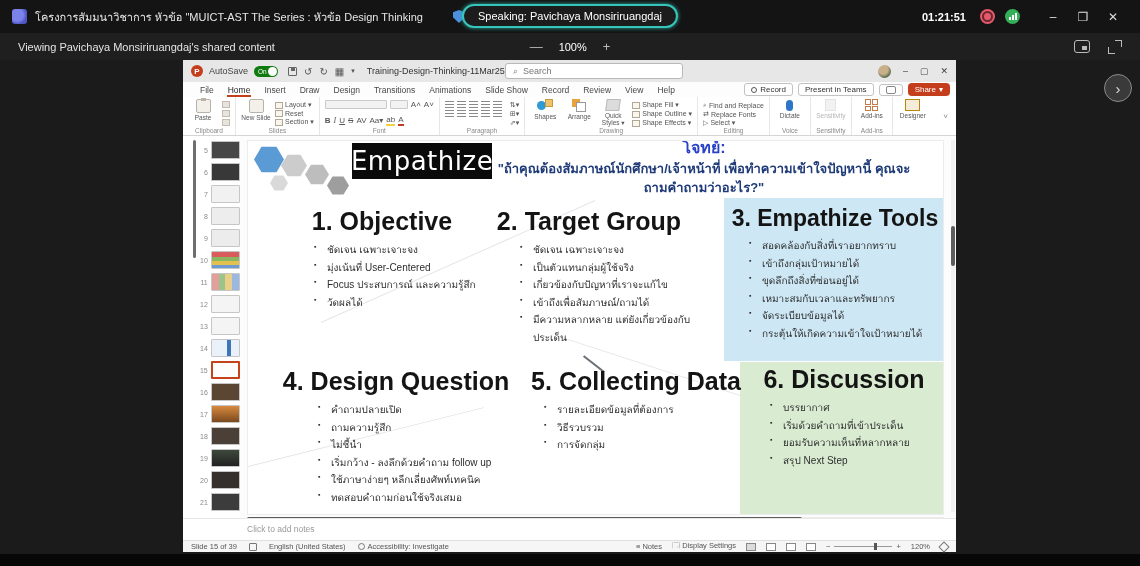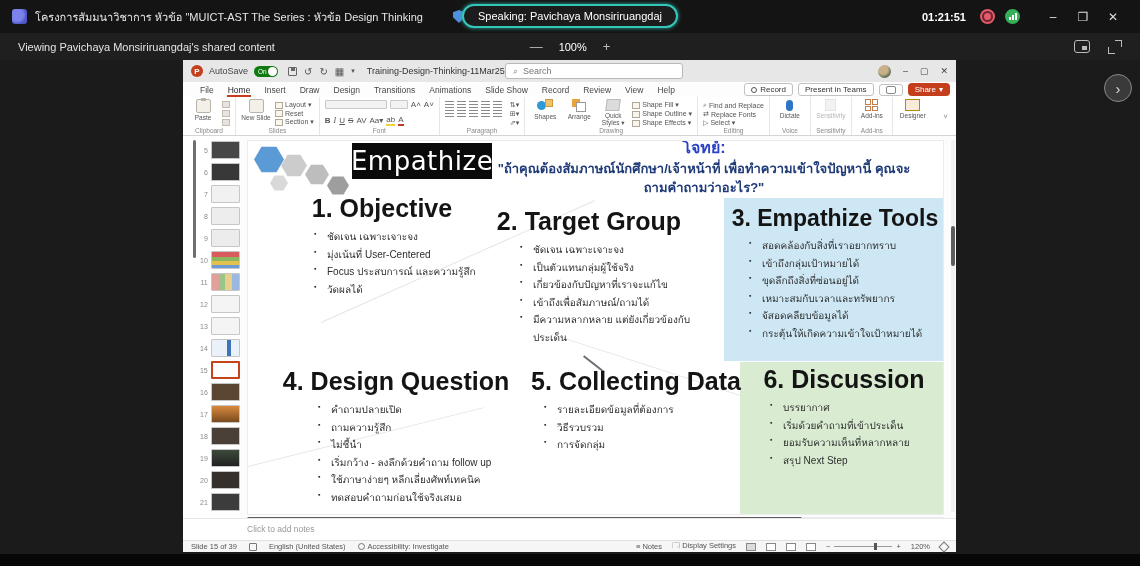--- a/index.html
+++ b/index.html
@@ -568,21 +568,21 @@
 
             <div class="empathize-box">
               <span>Empathize</span>
             </div>
 
             <div class="prompt">
               <div class="prompt-title">โจทย์:</div>
               <div class="prompt-quote">"ถ้าคุณต้องสัมภาษณ์นักศึกษา/เจ้าหน้าที่ เพื่อทำความเข้าใจปัญหานี้ คุณจะถามคำถามว่าอะไร?"</div>
             </div>
 
-            <div class="sec" style="left:28px;top:53px;width:212px;">
+            <div class="sec" style="left:28px;top:66px;width:212px;">
               <div class="sec-title">1. Objective</div>
               <ul class="sec-bullets" style="padding-left:38px;">
 
               <li>ชัดเจน เฉพาะเจาะจง</li>
                   <li>มุ่งเน้นที่ User-Centered</li>
                   <li>Focus ประสบการณ์ และความรู้สึก</li>
                   <li>วัดผลได้</li>
                 </ul>
             </div>
             <div class="sec" style="left:232px;top:66px;width:218px;">
@@ -597,21 +597,21 @@
                 </ul>
             </div>
             <div class="sec" style="left:479px;top:64px;width:216px;">
               <div class="sec-title" style="font-size:23px;">3. Empathize Tools</div>
               <ul class="sec-bullets" style="padding-left:22px;">
 
               <li>สอดคล้องกับสิ่งที่เราอยากทราบ</li>
                   <li>เข้าถึงกลุ่มเป้าหมายได้</li>
                   <li>ขุดลึกถึงสิ่งที่ซ่อนอยู่ได้</li>
                   <li>เหมาะสมกับเวลาและทรัพยากร</li>
-                  <li>จัสอดคลียบข้อมูลได้</li>
+                  <li>จัดระเบียบข้อมูลได้</li>
                   <li>กระตุ้นให้เกิดความเข้าใจเป้าหมายได้</li>
                 </ul>
             </div>
             <div class="sec" style="left:26px;top:226px;width:244px;">
               <div class="sec-title">4. Design Question</div>
               <ul class="sec-bullets" style="padding-left:44px;">
 
               <li>คำถามปลายเปิด</li>
                   <li>ถามความรู้สึก</li>
                   <li>ไม่ชี้นำ</li>

